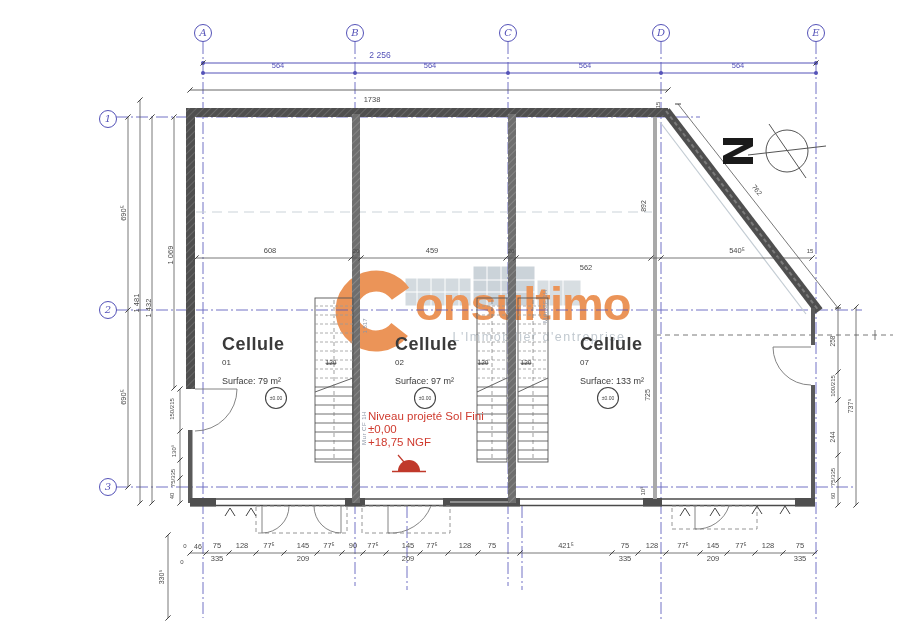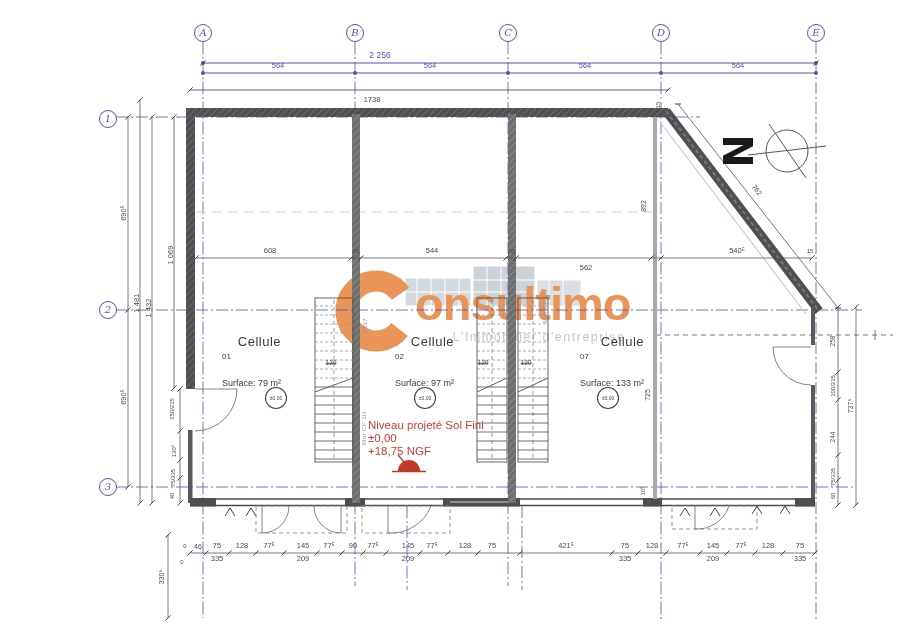--- a/index.html
+++ b/index.html
@@ -12,23 +12,23 @@
   .B{color:#5452b8;}
   .R{transform:translate(-50%,-50%) rotate(-90deg);}
   .D{transform:translate(-50%,-50%) rotate(52deg);}
   .s6{font-size:6px;}
   .s65{font-size:6.5px;}
   .s7{font-size:7px;}
   .s85{font-size:8.5px;}
   .gy{color:#8b95a5;}
   .bub{font-family:"DejaVu Serif",serif;font-style:italic;font-size:10px;color:#5452b8;}
   .cell{position:absolute;color:#3a3a3a;}
-  .cell .t{font-size:13px;font-weight:normal;letter-spacing:.5px;text-align:right;}
+  .cell .t{font-size:18px;font-weight:bold;letter-spacing:.5px;}
   .cell .n{font-size:8px;margin-top:3px;}
-  .cell .s{font-size:9px;margin-top:17px;}
+  .cell .s{font-size:9px;margin-top:9px;}
   .lvl{position:absolute;transform:translate(-50%,-50%);font-size:5px;color:#444;}
   .note{position:absolute;color:#cf3b2f;font-size:11.5px;line-height:13px;}
   .murlbl{position:absolute;transform:translate(-50%,-50%) rotate(-90deg);
           font-size:6px;color:#8b95a5;letter-spacing:.5px;}
   
   #wm{position:absolute;left:7px;top:0;width:900px;height:622px;opacity:.85;pointer-events:none;}
   .wm-name{position:absolute;left:408px;top:276px;font-size:47px;font-weight:bold;
            color:#e8823b;letter-spacing:-1px;}
   .wm-tag{position:absolute;left:402px;top:330px;width:260px;text-align:center;
           font-size:12.5px;color:#b6bfc7;letter-spacing:1.5px;}
@@ -350,21 +350,21 @@
 
   <span class="L B s85" style="left:380px;top:55px">2 256</span>
   <span class="L B" style="left:278px;top:66px">564</span>
   <span class="L B" style="left:430px;top:66px">564</span>
   <span class="L B" style="left:585px;top:66px">564</span>
   <span class="L B" style="left:738px;top:66px">564</span>
   <span class="L" style="left:372px;top:100px">1738</span>
 
   <span class="L" style="left:270px;top:251px">608</span>
   <span class="L s6" style="left:356px;top:251px">20</span>
-  <span class="L" style="left:432px;top:251px">544</span>
+  <span class="L" style="left:432px;top:251px">459</span>
   <span class="L s6" style="left:511px;top:251px">20</span>
   <span class="L" style="left:586px;top:268px">562</span>
   <span class="L" style="left:737px;top:251px">540⁵</span>
   <span class="L s6" style="left:810px;top:251px">15</span>
 
   <span class="L R" style="left:124px;top:213px">690⁵</span>
   <span class="L R" style="left:124px;top:397px">690⁵</span>
   <span class="L R" style="left:137px;top:303px">1 481</span>
   <span class="L R" style="left:149px;top:308px">1 432</span>
   <span class="L R" style="left:171px;top:255px">1 069</span>
@@ -434,21 +434,21 @@
   <div class="cell" style="left:580px;top:334px">
     <div class="t">Cellule</div>
     <div class="n">07</div>
     <div class="s">Surface: 133 m²</div>
   </div>
 
   <span class="lvl" style="left:276px;top:398px">±0.00</span>
   <span class="lvl" style="left:425px;top:398px">±0.00</span>
   <span class="lvl" style="left:608px;top:398px">±0.00</span>
 
-  <div class="note" style="left:368px;top:419px">
+  <div class="note" style="left:368px;top:410px">
     <div>Niveau projeté Sol Fini</div>
     <div>±0,00</div>
     <div>+18,75 NGF</div>
   </div>
 
   <span class="murlbl" style="left:364px;top:428px">Mur CF 1H</span>
   <span class="murlbl" style="left:545px;top:306px">Mur CF 1H</span>
 
   <span style="position:absolute;left:737px;top:151px;transform:translate(-50%,-50%) rotate(90deg);
                font-size:40px;font-weight:bold;color:#1a1a1a;font-family:'DejaVu Sans',sans-serif;">N</span>

